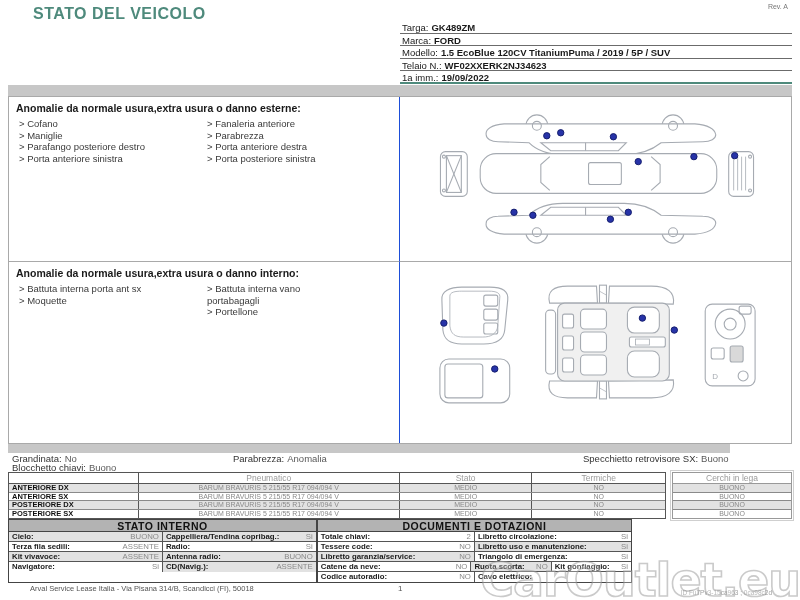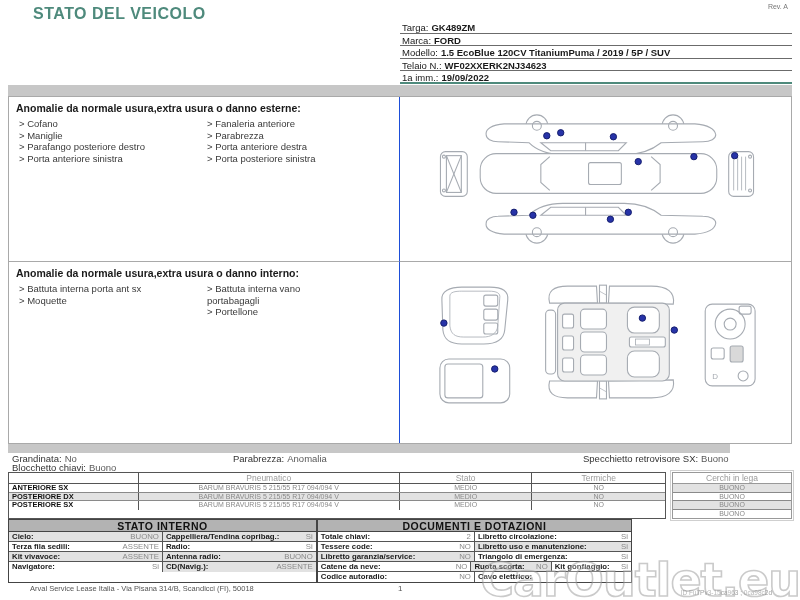--- a/index.html
+++ b/index.html
@@ -261,20 +261,26 @@
 
   <div class="tire">
     <div class="tire-main">
       <div class="t-hrow">
         <div class="t-h w-pos"></div>
         <div class="t-h w-pneu">Pneumatico</div>
         <div class="t-h w-stato">Stato</div>
         <div class="t-h w-term">Termiche</div>
       </div>
       <div>
+          <div class="t-row shaded">
+            <div class="t-cell t-pos w-pos">ANTERIORE DX</div>
+            <div class="t-cell t-val w-pneu">BARUM  BRAVURIS 5 215/55 R17 094/094 V</div>
+            <div class="t-cell t-val w-stato">MEDIO</div>
+            <div class="t-cell t-val w-term">NO</div>
+          </div>
           <div class="t-row">
             <div class="t-cell t-pos w-pos">ANTERIORE SX</div>
             <div class="t-cell t-val w-pneu">BARUM  BRAVURIS 5 215/55 R17 094/094 V</div>
             <div class="t-cell t-val w-stato">MEDIO</div>
             <div class="t-cell t-val w-term">NO</div>
           </div>
           <div class="t-row shaded">
             <div class="t-cell t-pos w-pos">POSTERIORE DX</div>
             <div class="t-cell t-val w-pneu">BARUM  BRAVURIS 5 215/55 R17 094/094 V</div>
             <div class="t-cell t-val w-stato">MEDIO</div>

